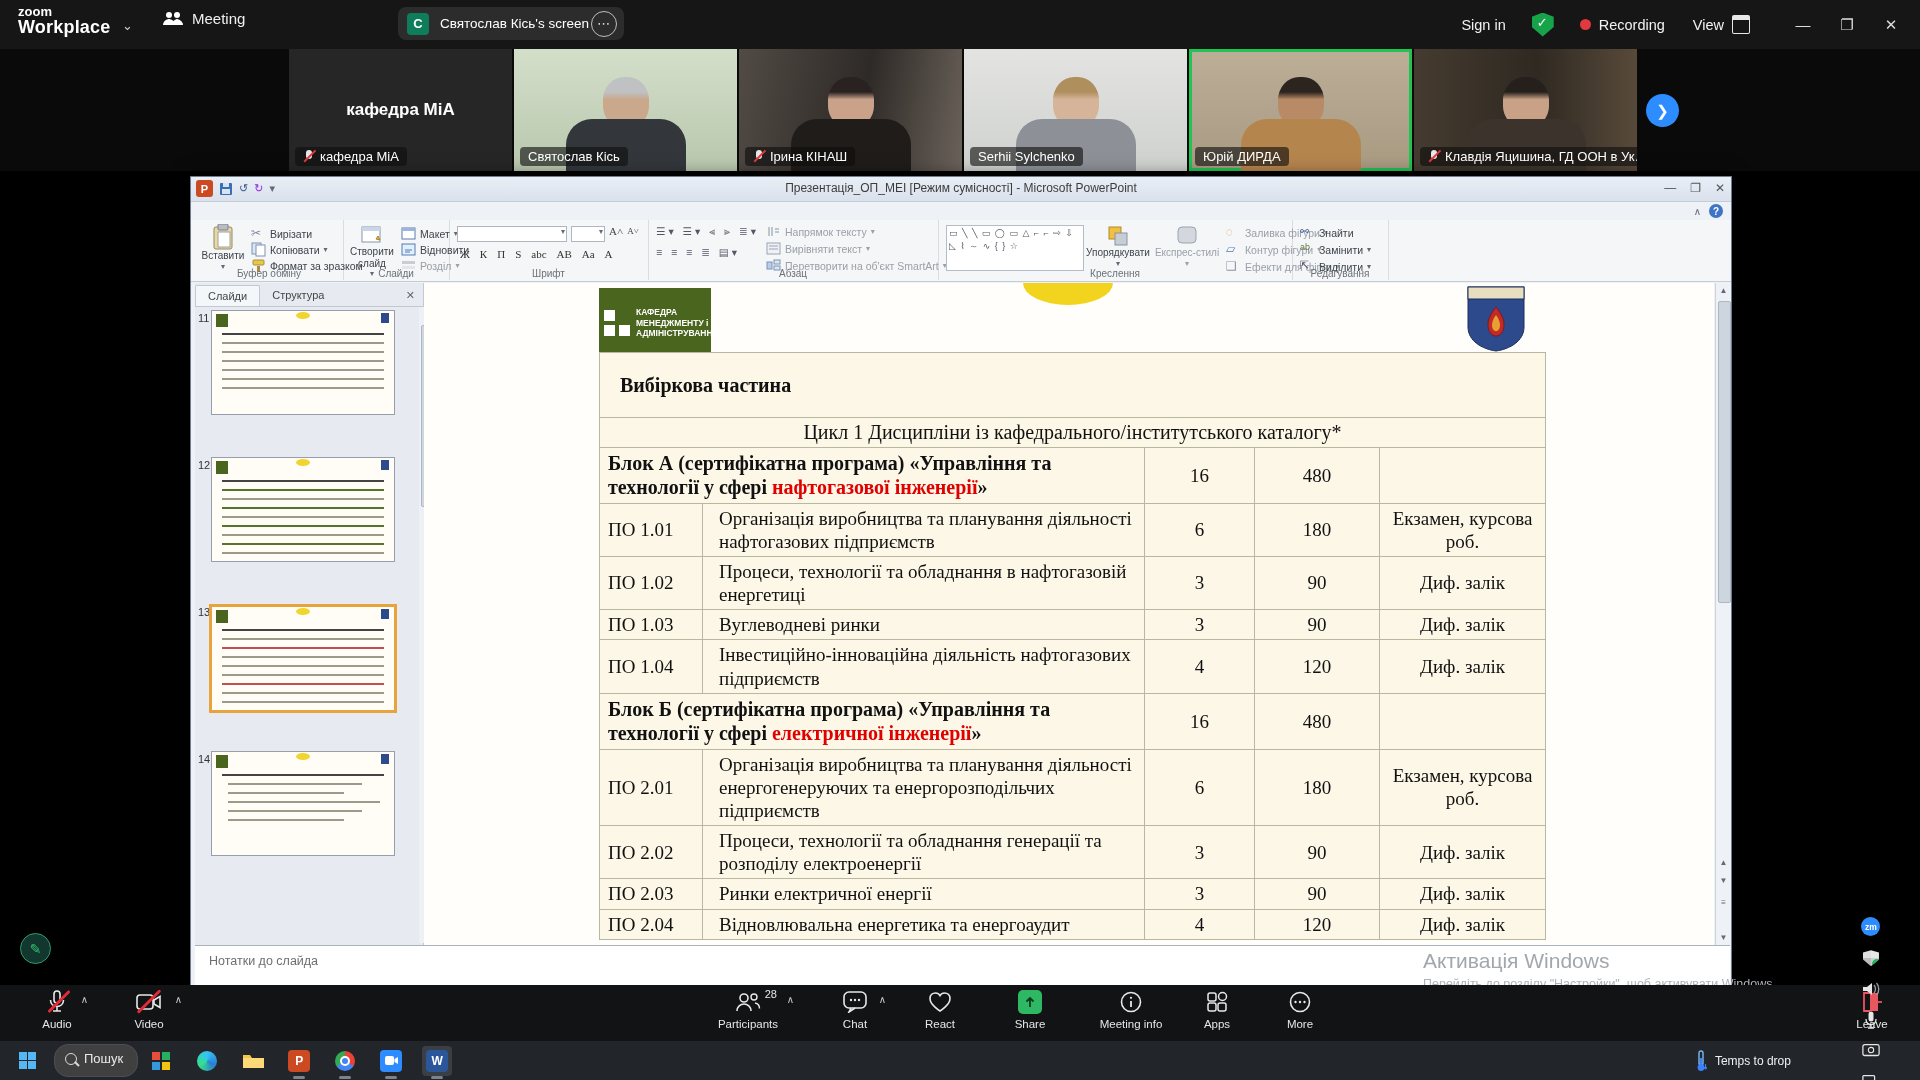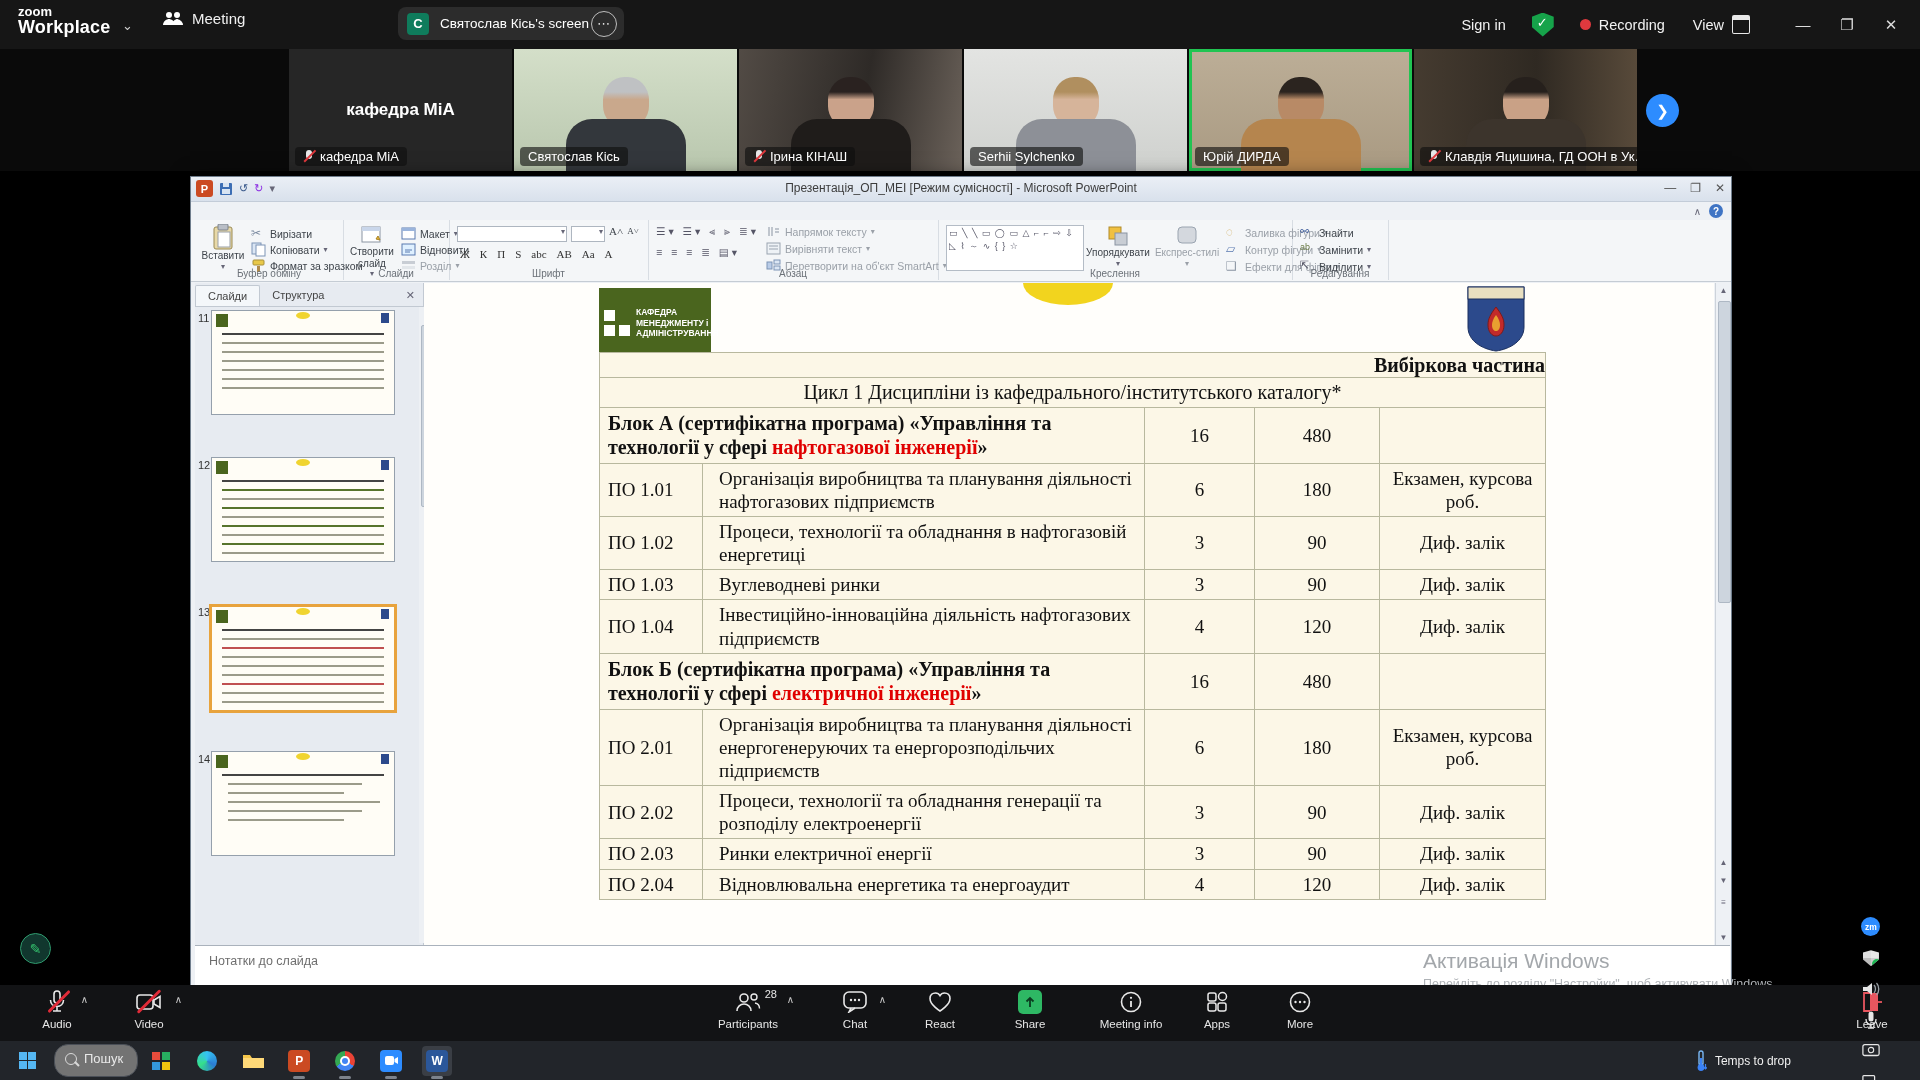--- a/index.html
+++ b/index.html
@@ -101,21 +101,21 @@
      linear-gradient(#fff,#fff) 0 0/11px 11px no-repeat,
      linear-gradient(#fff,#fff) 0 15px/11px 11px no-repeat,
      linear-gradient(#fff,#fff) 15px 15px/11px 11px no-repeat;border:1px solid #fff0;}
   .logo-txt{font-size:8.5px;line-height:1.25;font-weight:bold;}
   .sun{position:absolute;left:599px;top:-22px;width:90px;height:44px;border-radius:50%;background:#f2d41e;}
   .crest{position:absolute;left:1041px;top:2px;width:62px;height:68px;}
 
   table.slide-table{position:absolute;left:175px;top:69px;width:946px;border-collapse:collapse;
     font-family:"Liberation Serif","DejaVu Serif",serif;color:#111;background:#fcf7e7;table-layout:fixed;}
   .slide-table td{border:1px solid #b8b89e;padding:3px 6px;font-size:19px;line-height:1.22;}
-  .slide-table td.ttl{font-weight:bold;text-align:right;font-size:20px;padding:0;}
+  .slide-table td.ttl{font-weight:bold;text-align:left;font-size:20px;padding:20px;}
   .slide-table td.sub{text-align:center;font-size:20px;padding:2px;}
   .slide-table td.blk{font-weight:bold;font-size:20px;padding-left:8px;}
   .slide-table td.code{text-align:left;padding-left:8px;}
   .slide-table td.nm{padding-left:16px;}
   .slide-table td.num{text-align:center;}
   .slide-table td.asm{text-align:center;}
   .redtxt{color:#e00000;}
 
   
   .vscroll{position:absolute;left:1524px;top:106px;width:15px;height:662px;background:#eef1f5;border-left:1px solid #cdd3da;}
@@ -143,21 +143,21 @@
 
   
   .taskbar{position:absolute;left:0;top:1041px;width:100%;height:39px;background:#22252a;display:flex;align-items:center;}
   .tb-ico{width:30px;height:30px;margin:0 8px;display:flex;align-items:center;justify-content:center;border-radius:4px;position:relative;}
   .tb-ico.focus{background:#3a3e45;}
   .winlogo{width:17px;height:17px;background:
     linear-gradient(#55b7f3,#55b7f3) 0 0/8px 8px no-repeat,
     linear-gradient(#55b7f3,#55b7f3) 9px 0/8px 8px no-repeat,
     linear-gradient(#55b7f3,#55b7f3) 0 9px/8px 8px no-repeat,
     linear-gradient(#55b7f3,#55b7f3) 9px 9px/8px 8px no-repeat;}
-  .searchpill{height:27px;background:#737373;border:1px solid #4a4f57;border-radius:14px;display:flex;align-items:center;color:#e8e8e8;font-size:13px;padding:0 14px 4px 10px;gap:7px;margin-left:4px;}
+  .searchpill{height:27px;background:#404040;border:1px solid #4a4f57;border-radius:14px;display:flex;align-items:center;color:#e8e8e8;font-size:13px;padding:0 14px 4px 10px;gap:7px;margin-left:4px;}
   .mag{width:10px;height:10px;border:1.6px solid #d9d9d9;border-radius:50%;position:relative;}
   .mag:after{content:"";position:absolute;left:8px;top:9px;width:6px;height:1.6px;background:#d9d9d9;transform:rotate(45deg);}
   .appsq{width:22px;height:22px;border-radius:4px;display:flex;align-items:center;justify-content:center;color:#fff;font-size:12px;font-weight:bold;}
   .underln:after{content:"";position:absolute;bottom:-3px;left:9px;width:12px;height:3px;border-radius:2px;background:#7d838c;}
   .tright{margin-left:auto;display:flex;align-items:center;height:100%;}
   .weather{display:flex;align-items:center;gap:8px;color:#f0f0f0;font-size:12px;margin-right:31px;}
   .tray{display:flex;align-items:center;gap:13px;color:#e6e6e6;flex-direction:column;}
   .trayico{width:18px;height:18px;display:flex;align-items:center;justify-content:center;}
   .zmdot{width:19px;height:19px;border-radius:50%;background:#2d8cff;color:#fff;font-size:8.5px;font-weight:bold;display:flex;align-items:center;justify-content:center;}
   .defshield{width:16px;height:16px;clip-path:polygon(50% 0,100% 15%,100% 58%,50% 100%,0 58%,0 15%);background:conic-gradient(#e8e8e8 0 25%,#cfcfcf 0 50%,#bdbdbd 0 75%,#e0e0e0 0);position:relative;}

